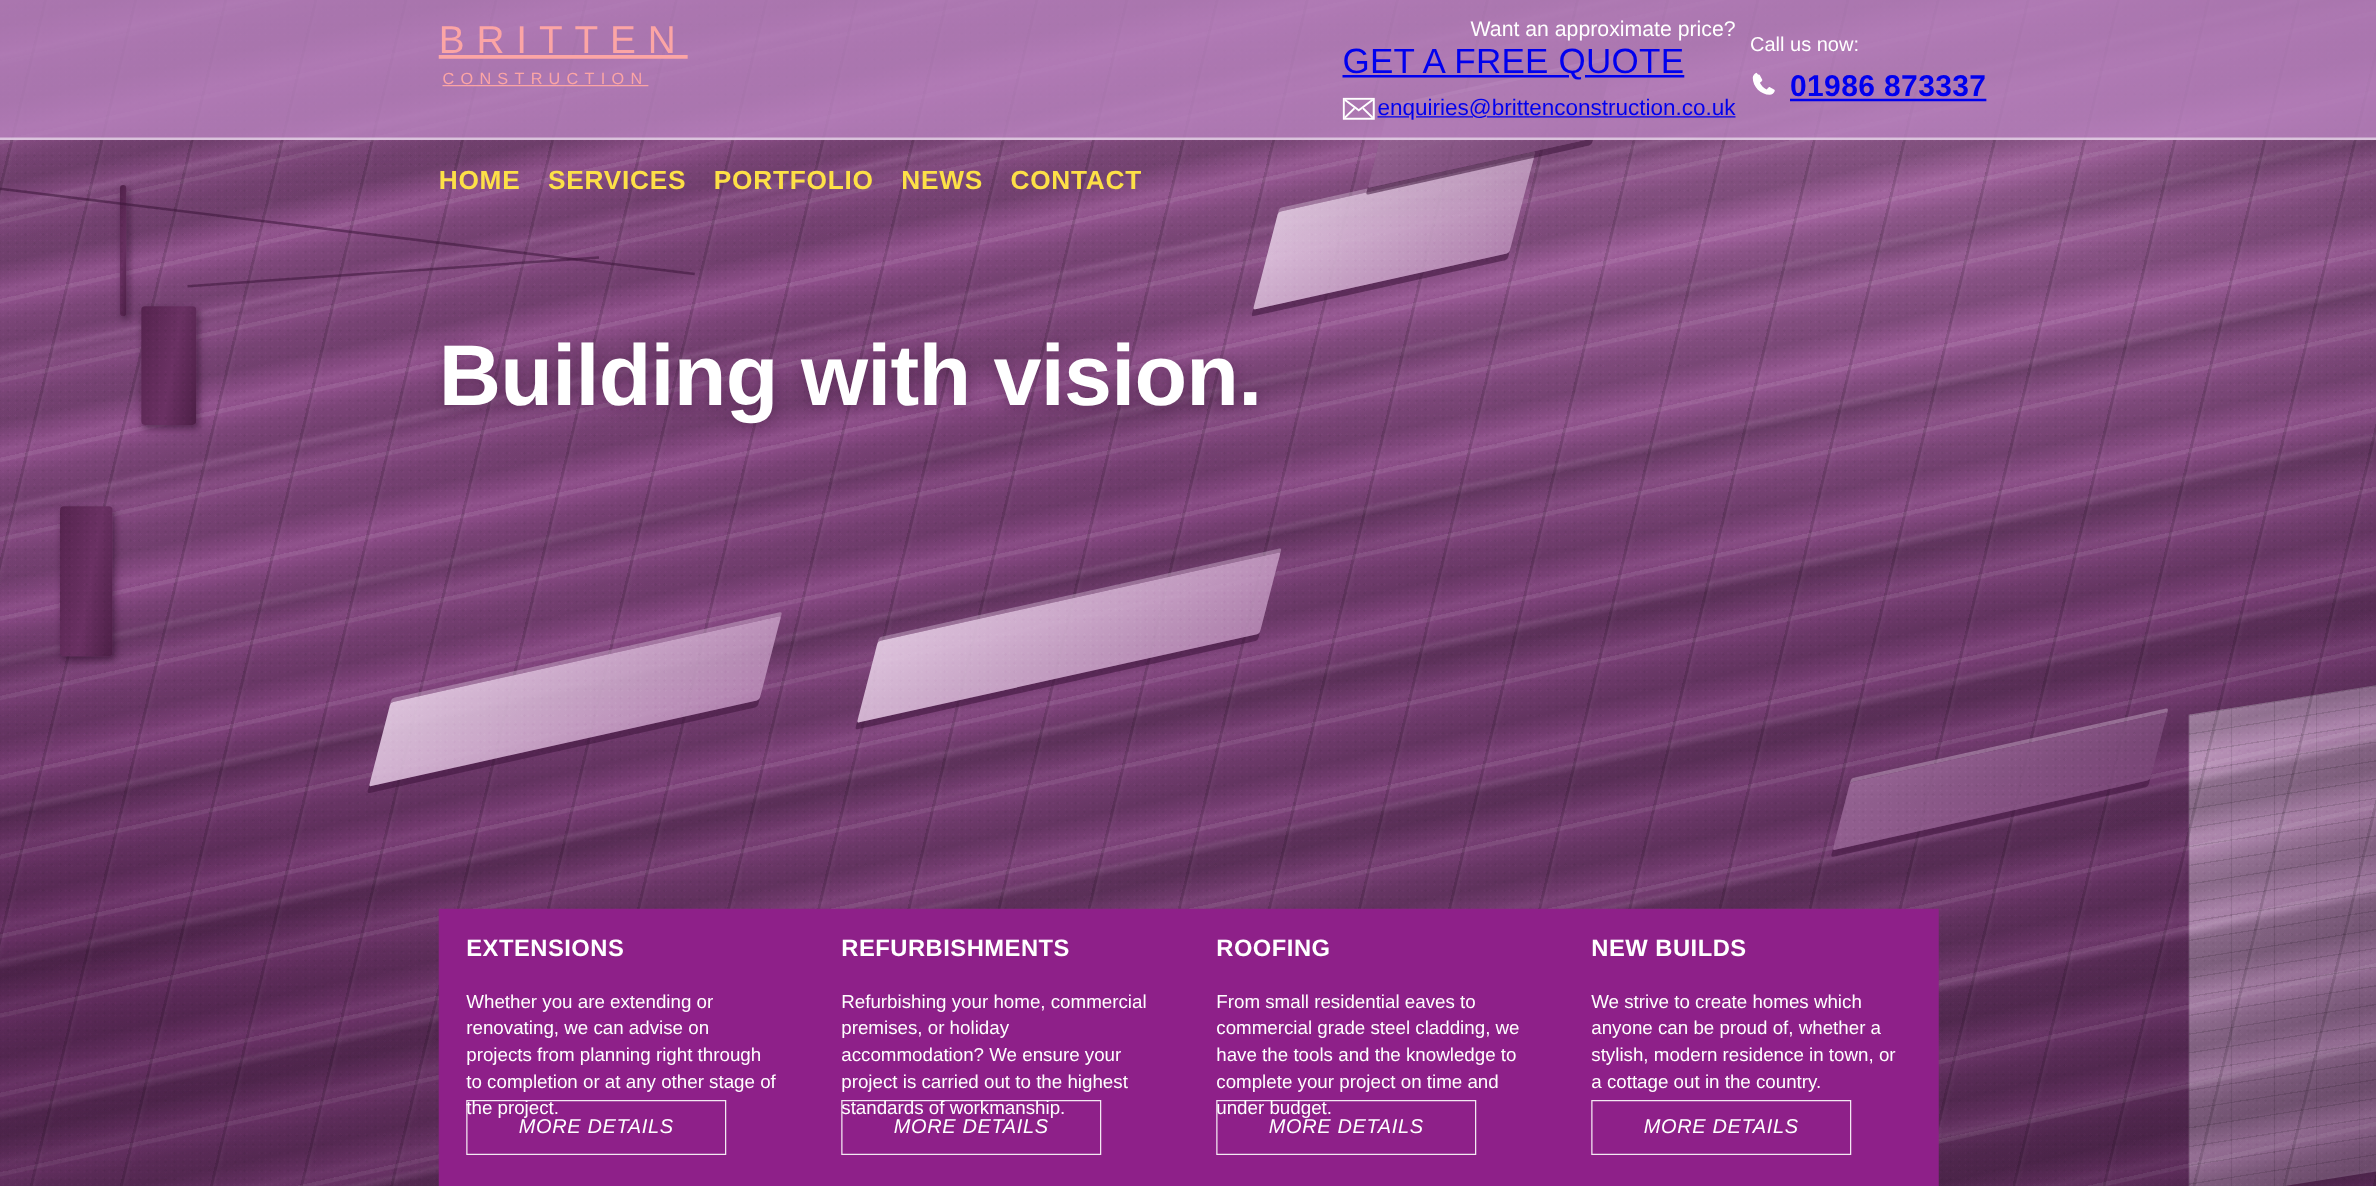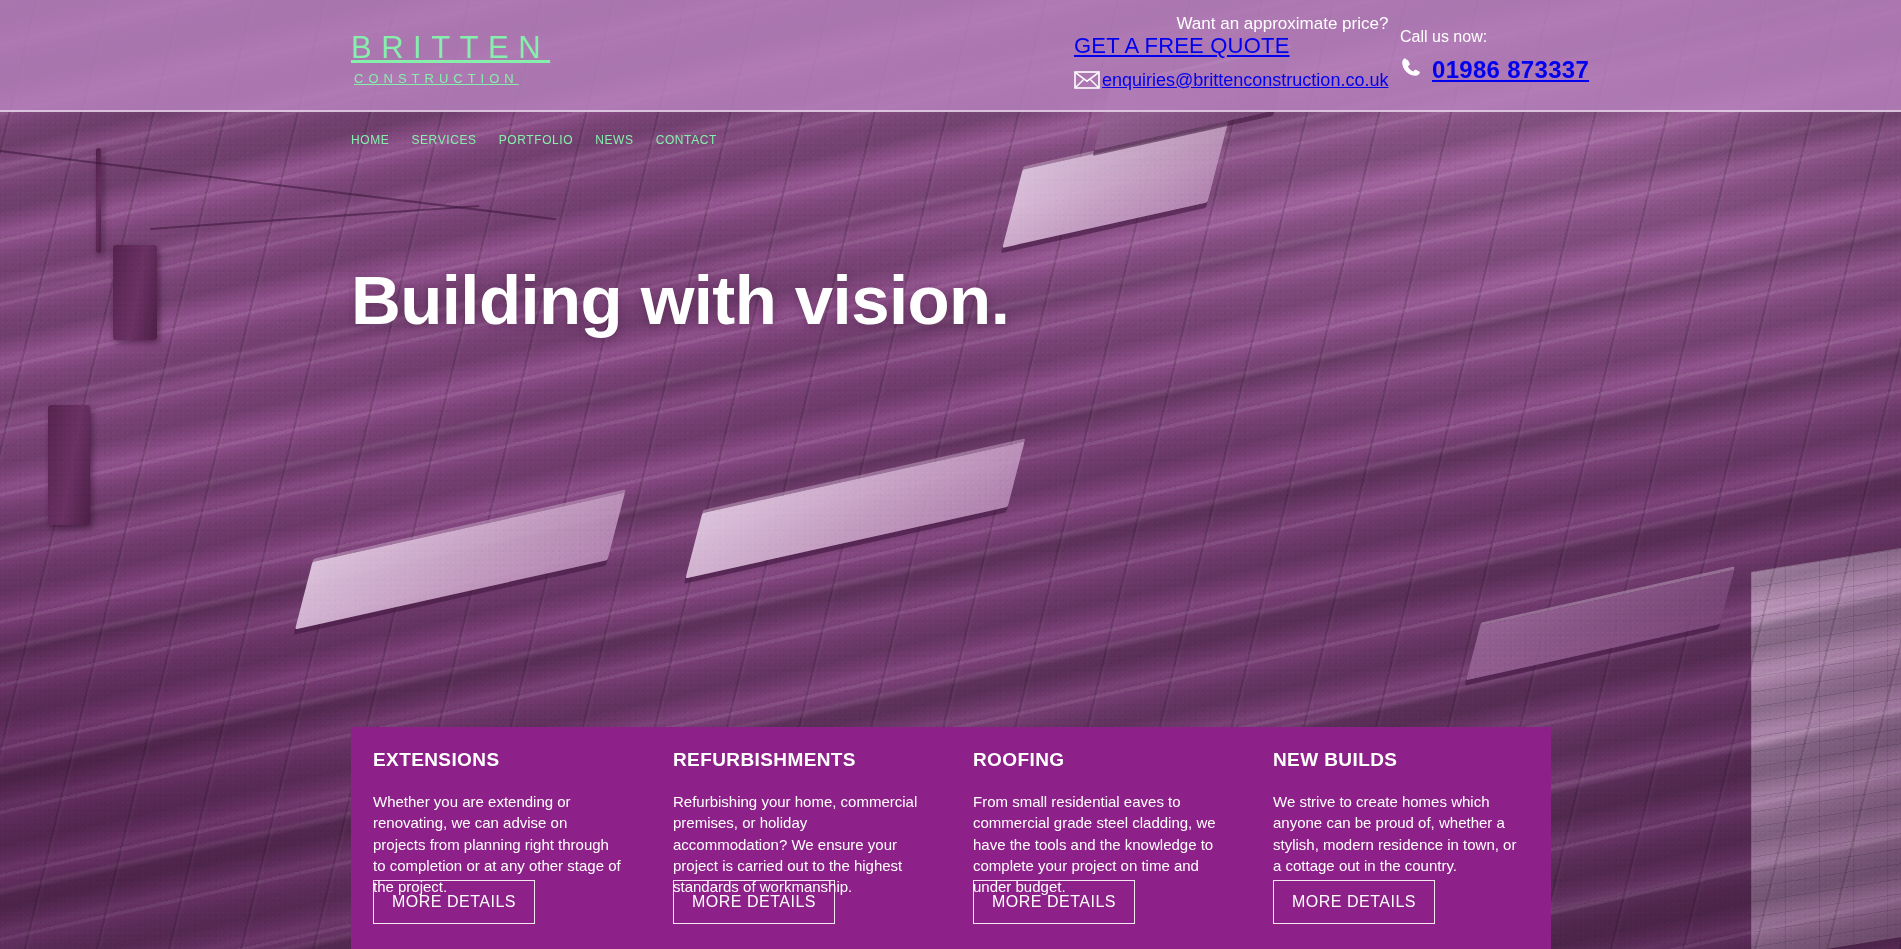--- a/index.html
+++ b/index.html
@@ -114,57 +114,57 @@
   .topbar {
     position: absolute; left: 0; top: 0; width: 1901px; height: 112px;
     background: rgba(184,131,190,0.82);
     z-index: 6;
   }
   .topbar .rule {
     position: absolute; left: 0; bottom: 0; width: 100%; height: 2px;
     background: rgba(255,255,255,0.55);
   }
 
-  .logo { position: absolute; left: 351px; top: 32px; color: #86efac; }
+  .logo { position: absolute; left: 351px; top: 16px; color: #fca5a5; }
   .logo .brand {
     font-size: 31px; letter-spacing: 9.5px; font-weight: 400; line-height: 1;
   }
   .logo .sub {
     font-size: 13px; letter-spacing: 5.0px; margin-top: 9px; margin-left: 3px;
     font-weight: 300; line-height: 1;
   }
 
   .quote-block {
     position: absolute; left: 1074px; top: 14px; color: #ffffff; text-align: left;
   }
   .quote-block .q-sub { font-size: 17px; font-weight: 300; line-height: 1.2; text-align: right; }
   .quote-block .q-main {
-    font-size: 22px; font-weight: 300; margin-top: 9px; line-height: 1.1;
+    font-size: 28px; font-weight: 300; margin-top: 9px; line-height: 1.1;
     letter-spacing: 0.2px;
   }
   .email-row {
     display: flex; align-items: center; gap: 2px; margin-top: 11px;
   }
   .email-row .mail-ico { width: 26px; height: 18px; display: block; }
   .email-row .etext { font-size: 18px; font-weight: 300; }
 
   .call-block { position: absolute; left: 1400px; top: 28px; color: #ffffff; }
   .call-block .c-sub { font-size: 16px; font-weight: 300; }
   .phone-row { display: flex; align-items: flex-start; gap: 10px; margin-top: 10px; }
   .phone-row .ph-ico { width: 22px; height: 22px; display: block; }
   .phone-row .pnum { font-size: 24px; font-weight: 700; letter-spacing: 0.3px; }
 
   
   .nav {
     position: absolute; left: 351px; top: 129px; z-index: 6;
     display: flex; align-items: center; gap: 0;
   }
   .nav a {
-    color: #86efac; text-decoration: none; font-size: 12px; letter-spacing: 0.6px;
-    padding: 4px 14px 4px 0; margin-right: 8px; font-weight: 400; white-space: nowrap;
+    color: #fde047; text-decoration: none; font-size: 21px; letter-spacing: 0.6px;
+    padding: 4px 14px 4px 0; margin-right: 8px; font-weight: 700; white-space: nowrap;
   }
 
   
   .hero { position: absolute; left: 351px; top: 266px; z-index: 5; color: #fff; }
   .hero h1 {
     font-size: 69px; font-weight: 700; line-height: 1.0; letter-spacing: -0.6px;
     text-shadow: 0 2px 10px rgba(60,20,58,0.35);
     text-align: center;
   }
   .hero .tag {
@@ -179,22 +179,22 @@
   }
   .card { width: 300px; padding: 0 28px 0 22px; color: #ffffff; position: relative; }
   .card h3 {
     font-size: 19px; font-weight: 700; letter-spacing: 0.4px; margin-bottom: 20px;
     white-space: nowrap;
   }
   .card p { font-size: 15px; line-height: 1.42; font-weight: 400; }
   .card .btn {
     position: absolute; left: 22px; bottom: 25px;
     display: inline-block; border: 1px solid rgba(255,255,255,0.9);
-    padding: 12px 18px; font-size: 16px; letter-spacing: 0.5px;
-    color: #ffffff; text-decoration: none; background: transparent; white-space: nowrap;
+    padding: 12px 41px; font-size: 16px; letter-spacing: 0.5px;
+    color: #ffffff; text-decoration: none; background: transparent; white-space: nowrap; font-style: italic;
   }
 </style>
 </head>
 <body>
 
 <div class="page">
 
   <div class="photo">
     <div class="base"></div>
 

